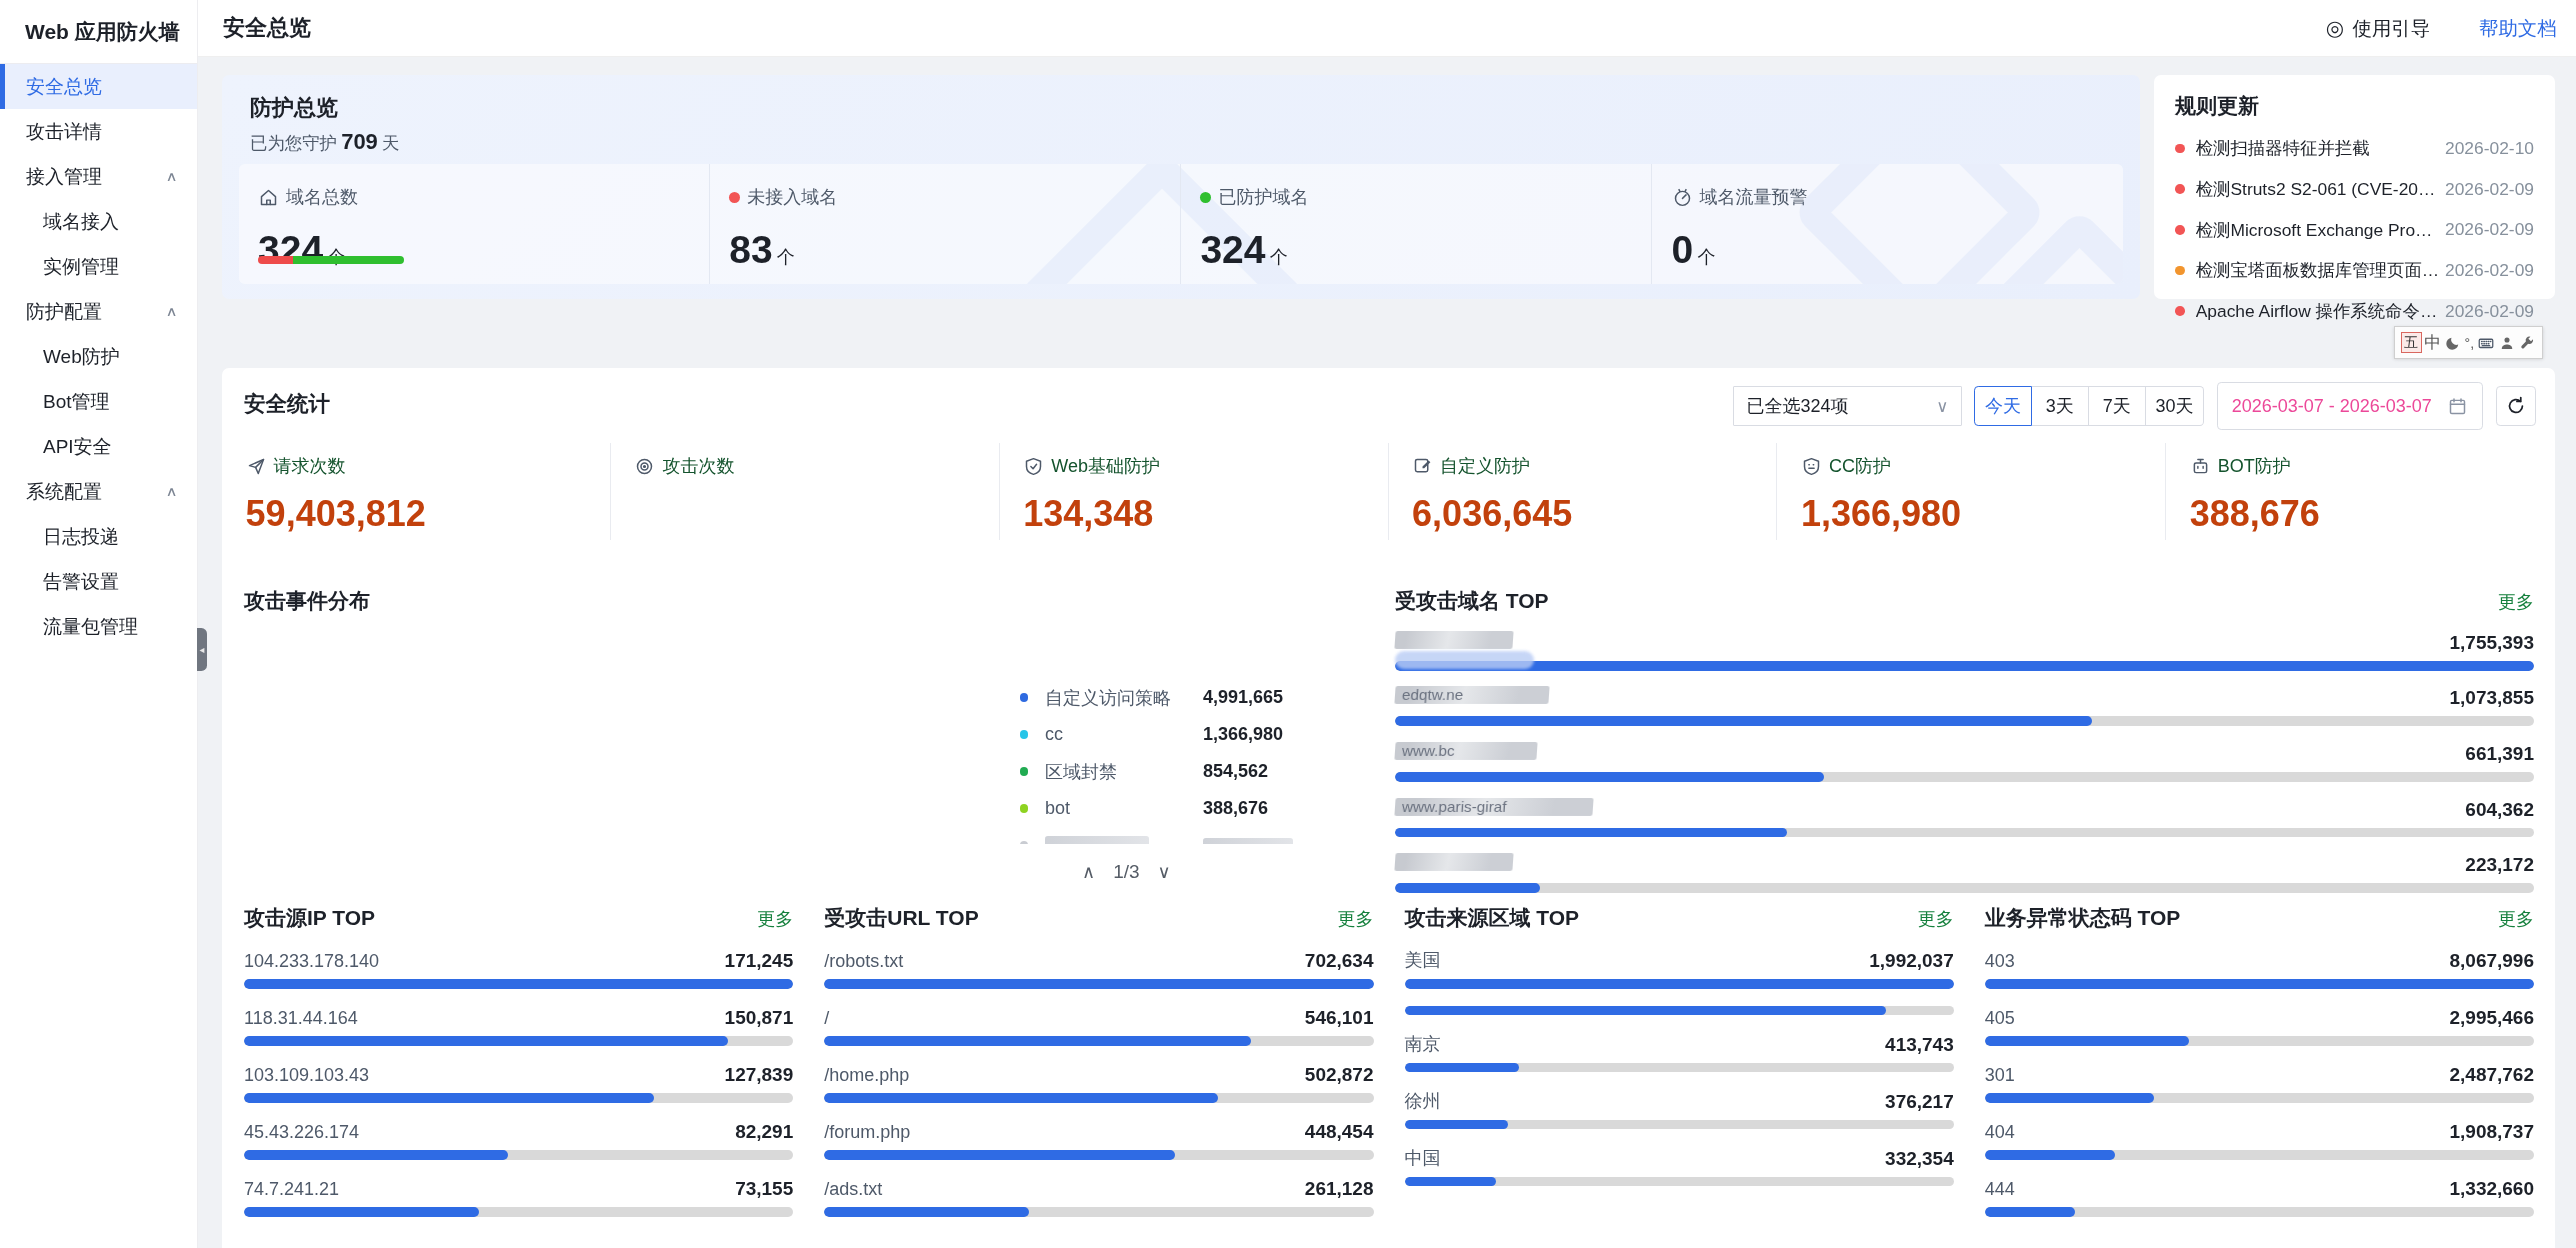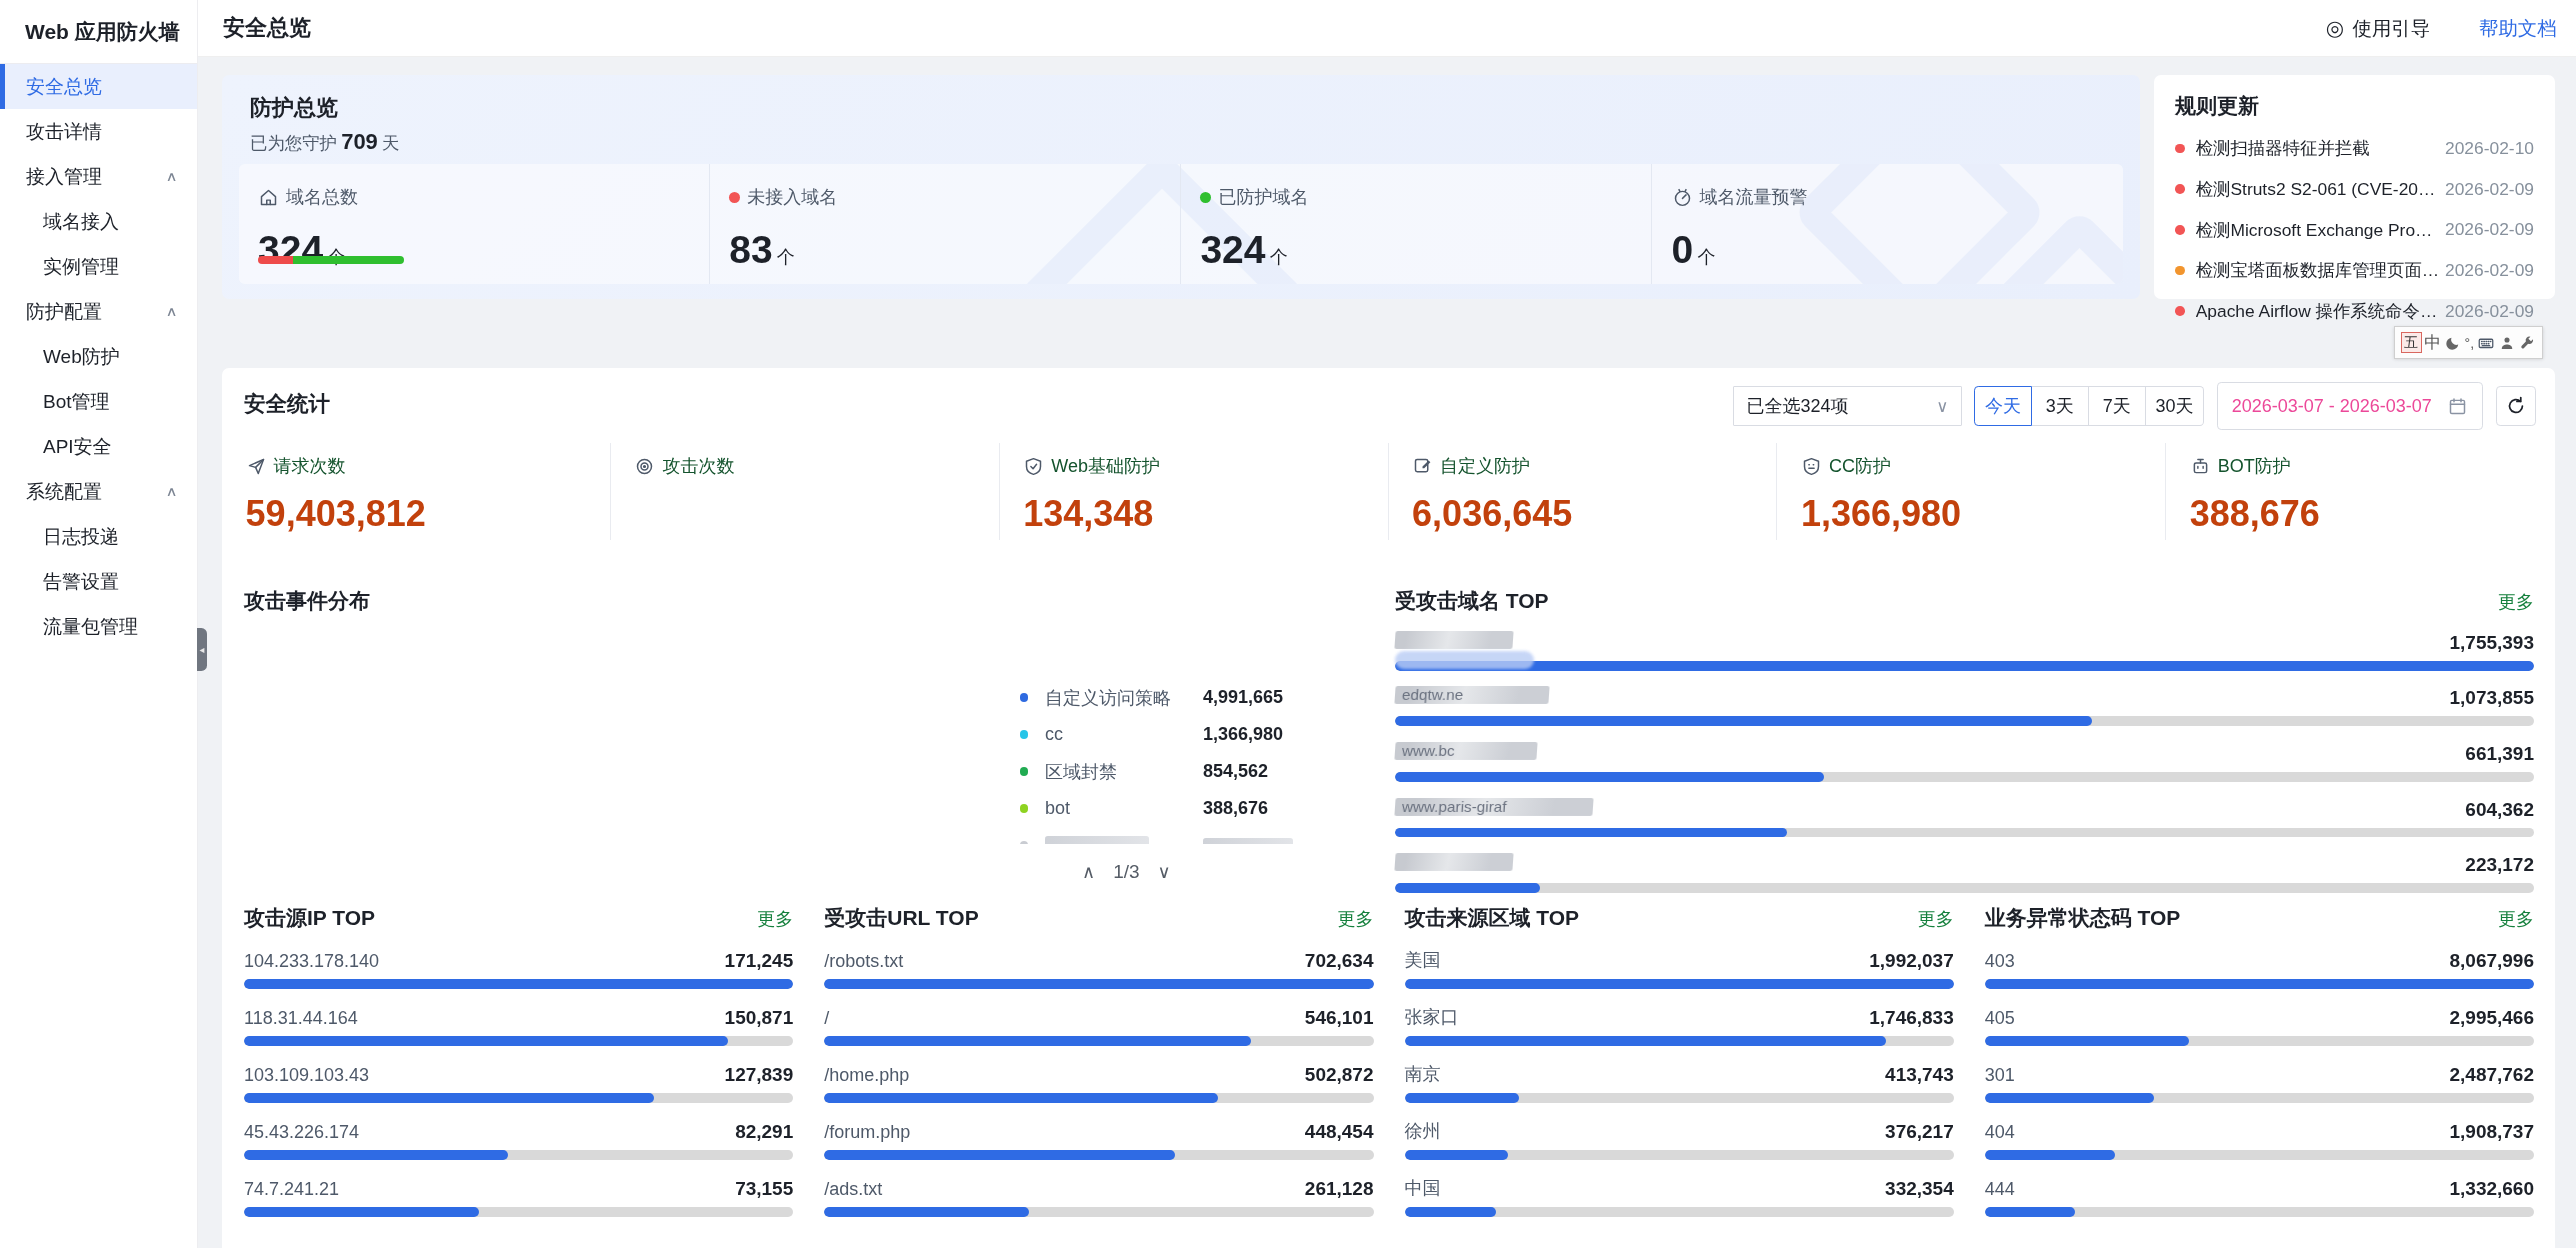--- a/index.html
+++ b/index.html
@@ -620,24 +620,20 @@
         <div class="tl-row">
           <div class="tl-line">
             <span>美国</span>
             <span class="tl-val">1,992,037</span>
           </div>
           <div class="tl-bar">
             <div class="fill" style="width:100.0%"></div>
           </div>
         </div>
         <div class="tl-row">
-          <div class="tl-line">
-            <span>张家口</span>
-            <span class="tl-val">1,746,833</span>
-          </div>
           <div class="tl-bar">
             <div class="fill" style="width:87.7%"></div>
           </div>
         </div>
         <div class="tl-row">
           <div class="tl-line">
             <span>南京</span>
             <span class="tl-val">413,743</span>
           </div>
           <div class="tl-bar">

